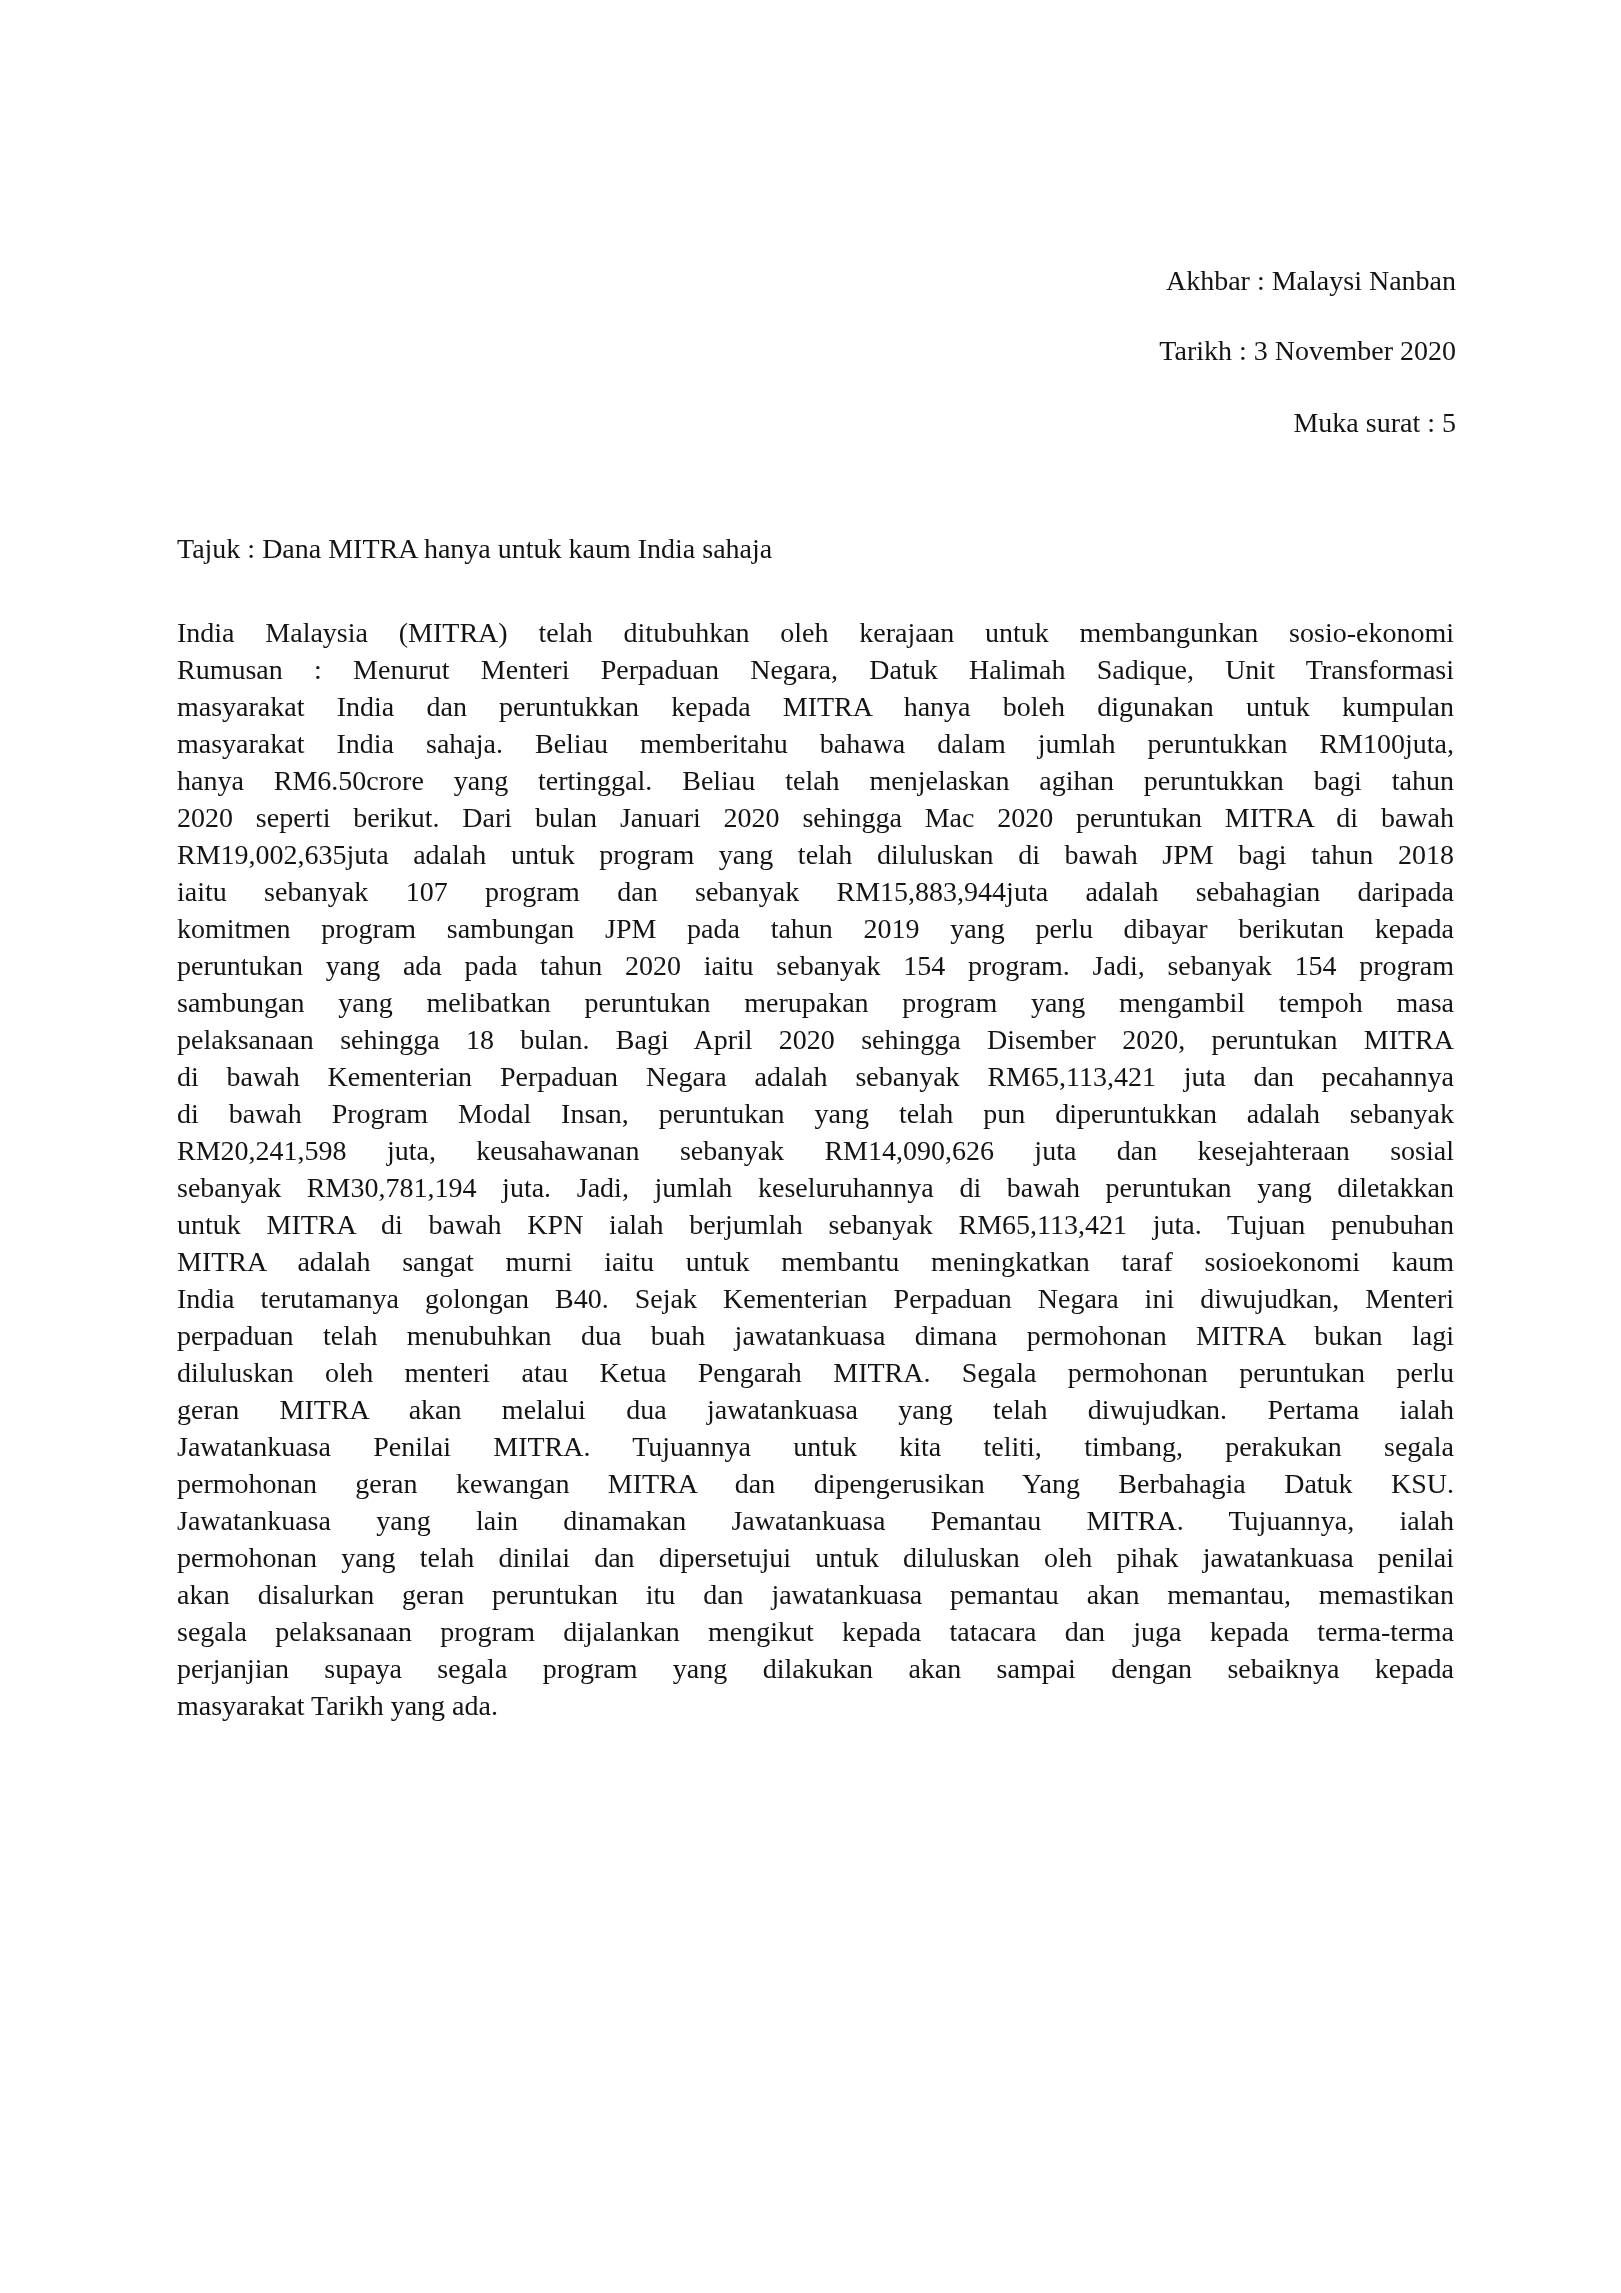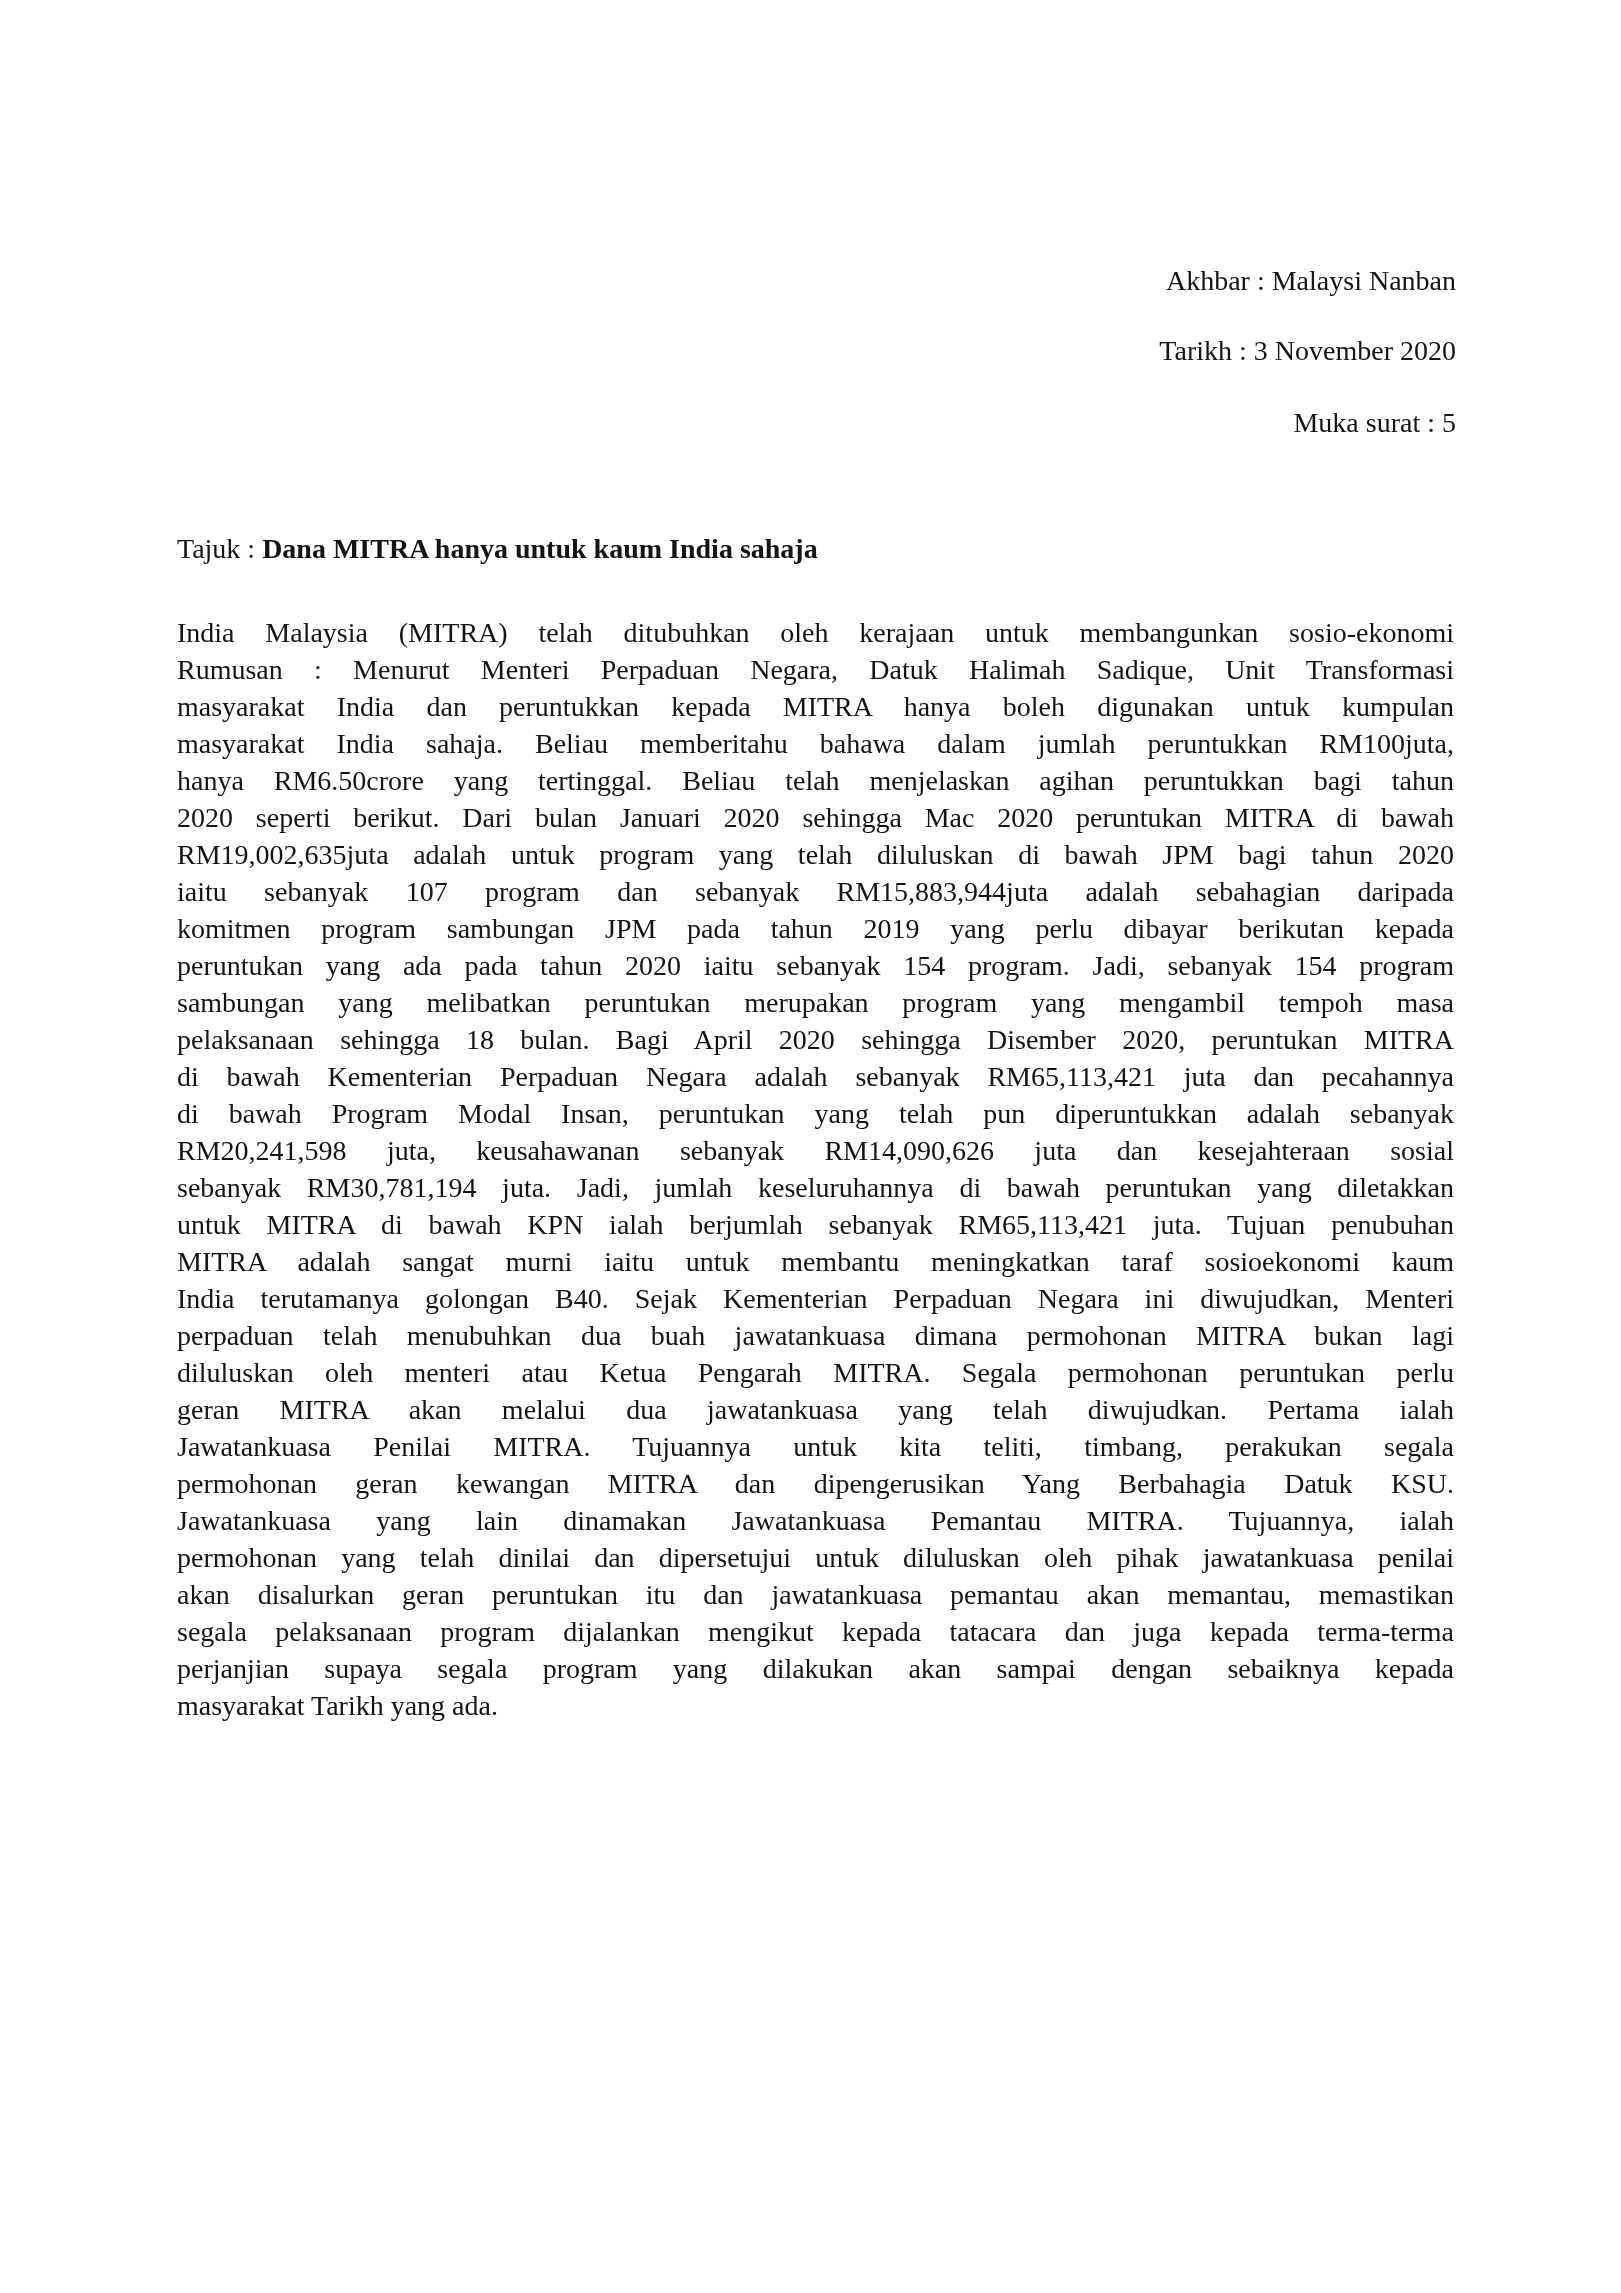--- a/index.html
+++ b/index.html
@@ -35,21 +35,21 @@
     .meta.muka   { top: 405px; }
 
     .title-line {
       position: absolute;
       left: 177px;
       top: 531px;
       font-size: 28px;
       line-height: 35px;
       white-space: nowrap;
     }
-    .title-line .title-text { font-weight: bold; }
+    .title-line .title-text { font-weight: normal; }
 
     .body {
       position: absolute;
       left: 177px;
       top: 614px;
       width: 1277px;
       font-size: 28px;
     }
     .body .line {
       display: block;
@@ -77,21 +77,21 @@
     <span>Tajuk : </span><span class="title-text">Dana MITRA hanya untuk kaum India sahaja</span>
   </div>
 
   <div class="body" id="body">
       <span class="line">India Malaysia (MITRA) telah ditubuhkan oleh kerajaan untuk membangunkan sosio-ekonomi</span>
       <span class="line">Rumusan : Menurut Menteri Perpaduan Negara, Datuk Halimah Sadique, Unit Transformasi</span>
       <span class="line">masyarakat India dan peruntukkan kepada MITRA hanya boleh digunakan untuk kumpulan</span>
       <span class="line">masyarakat India sahaja. Beliau memberitahu bahawa dalam jumlah peruntukkan RM100juta,</span>
       <span class="line">hanya RM6.50crore yang tertinggal. Beliau telah menjelaskan agihan peruntukkan bagi tahun</span>
       <span class="line">2020 seperti berikut. Dari bulan Januari 2020 sehingga Mac 2020 peruntukan MITRA di bawah</span>
-      <span class="line">RM19,002,635juta adalah untuk program yang telah diluluskan di bawah JPM bagi tahun 2020</span>
+      <span class="line">RM19,002,635juta adalah untuk program yang telah diluluskan di bawah JPM bagi tahun 2018</span>
       <span class="line">iaitu sebanyak 107 program dan sebanyak RM15,883,944juta adalah sebahagian daripada</span>
       <span class="line">komitmen program sambungan JPM pada tahun 2019 yang perlu dibayar berikutan kepada</span>
       <span class="line">peruntukan yang ada pada tahun 2020 iaitu sebanyak 154 program. Jadi, sebanyak 154 program</span>
       <span class="line">sambungan yang melibatkan peruntukan merupakan program yang mengambil tempoh masa</span>
       <span class="line">pelaksanaan sehingga 18 bulan. Bagi April 2020 sehingga Disember 2020, peruntukan MITRA</span>
       <span class="line">di bawah Kementerian Perpaduan Negara adalah sebanyak RM65,113,421 juta dan pecahannya</span>
       <span class="line">di bawah Program Modal Insan, peruntukan yang telah pun diperuntukkan adalah sebanyak</span>
       <span class="line">RM20,241,598 juta, keusahawanan sebanyak RM14,090,626 juta dan kesejahteraan sosial</span>
       <span class="line">sebanyak RM30,781,194 juta. Jadi, jumlah keseluruhannya di bawah peruntukan yang diletakkan</span>
       <span class="line">untuk MITRA di bawah KPN ialah berjumlah sebanyak RM65,113,421 juta. Tujuan penubuhan</span>

